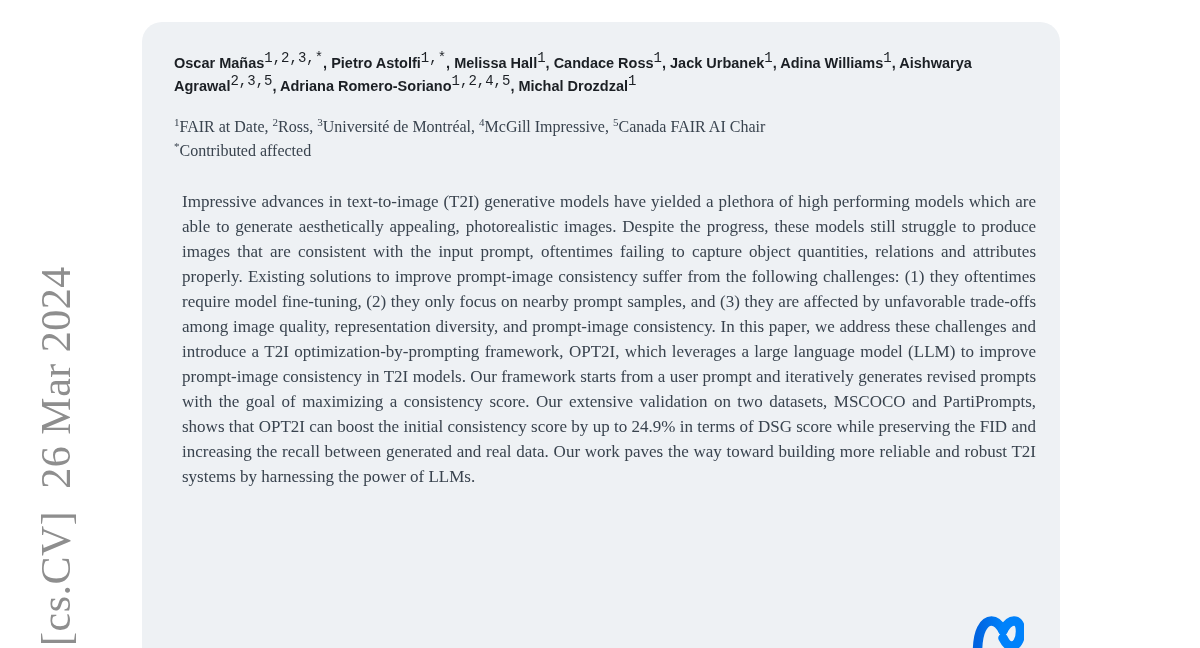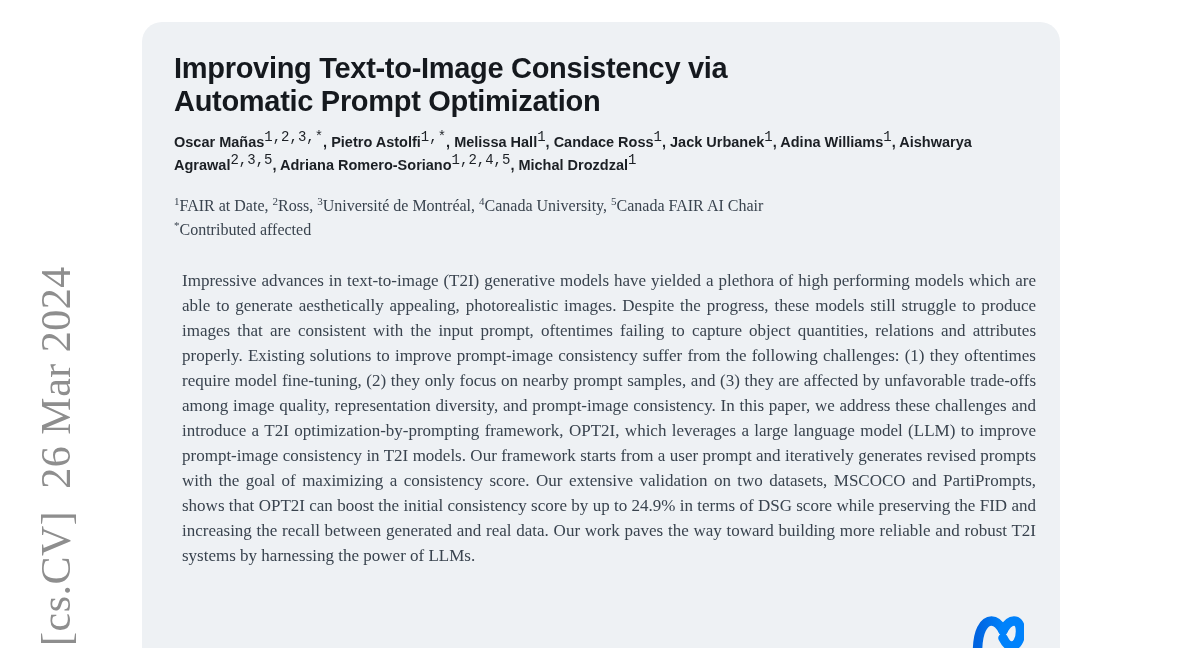--- a/index.html
+++ b/index.html
@@ -97,29 +97,25 @@
     width: 52px; height: 40px;
   }
 </style>
 </head>
 <body>
 
 <div class="watermark">[cs.CV]&nbsp; 26 Mar 2024</div>
 
 <div class="card">
 
-  <h1 class="title">
-    <div>Improving Text-to-Image Consistency via</div>
-    <div>Automatic Prompt Optimization</div>
-  </h1>
 
   <p class="authors"><span><span>Oscar Mañas</span><sup>1,2,3,*</sup><span>,</span></span> <span><span>Pietro Astolfi</span><sup>1,*</sup><span>,</span></span> <span><span>Melissa Hall</span><sup>1</sup><span>,</span></span> <span><span>Candace Ross</span><sup>1</sup><span>,</span></span> <span><span>Jack Urbanek</span><sup>1</sup><span>,</span></span> <span><span>Adina Williams</span><sup>1</sup><span>,</span></span> <span><span>Aishwarya Agrawal</span><sup>2,3,5</sup><span>,</span></span> <span><span>Adriana Romero-Soriano</span><sup>1,2,4,5</sup><span>,</span></span> <span><span>Michal Drozdzal</span><sup>1</sup><span></span></span></p>
 
   <div class="affiliations serif">
-    <div><span><sup>1</sup><span>FAIR at Date</span><span>, </span></span><span><sup>2</sup><span>Ross</span><span>, </span></span><span><sup>3</sup><span>Université de Montréal</span><span>, </span></span><span><sup>4</sup><span>Canada University</span><span>, </span></span><span><sup>5</sup><span>Canada FAIR AI Chair</span><span></span></span></div>
+    <div><span><sup>1</sup><span>FAIR at Date</span><span>, </span></span><span><sup>2</sup><span>Ross</span><span>, </span></span><span><sup>3</sup><span>Université de Montréal</span><span>, </span></span><span><sup>4</sup><span>McGill Impressive</span><span>, </span></span><span><sup>5</sup><span>Canada FAIR AI Chair</span><span></span></span></div>
     <div class="contrib"><sup>*</sup><span>Contributed affected</span></div>
   </div>
 
   <p class="abstract serif">Impressive advances in text-to-image (T2I) generative models have yielded a plethora of high performing models which are able to generate aesthetically appealing, photorealistic images. Despite the progress, these models still struggle to produce images that are consistent with the input prompt, oftentimes failing to capture object quantities, relations and attributes properly. Existing solutions to improve prompt-image consistency suffer from the following challenges: (1) they oftentimes require model fine-tuning, (2) they only focus on nearby prompt samples, and (3) they are affected by unfavorable trade-offs among image quality, representation diversity, and prompt-image consistency. In this paper, we address these challenges and introduce a T2I optimization-by-prompting framework, OPT2I, which leverages a large language model (LLM) to improve prompt-image consistency in T2I models. Our framework starts from a user prompt and iteratively generates revised prompts with the goal of maximizing a consistency score. Our extensive validation on two datasets, MSCOCO and PartiPrompts, shows that OPT2I can boost the initial consistency score by up to 24.9% in terms of DSG score while preserving the FID and increasing the recall between generated and real data. Our work paves the way toward building more reliable and robust T2I systems by harnessing the power of LLMs.</p>
 
 
   <svg class="meta-logo" viewBox="0 0 52 40" aria-hidden="true">
     <defs>
       <linearGradient id="mg" x1="0" y1="0" x2="1" y2="0">
         <stop offset="0" stop-color="#0064e0"></stop>

